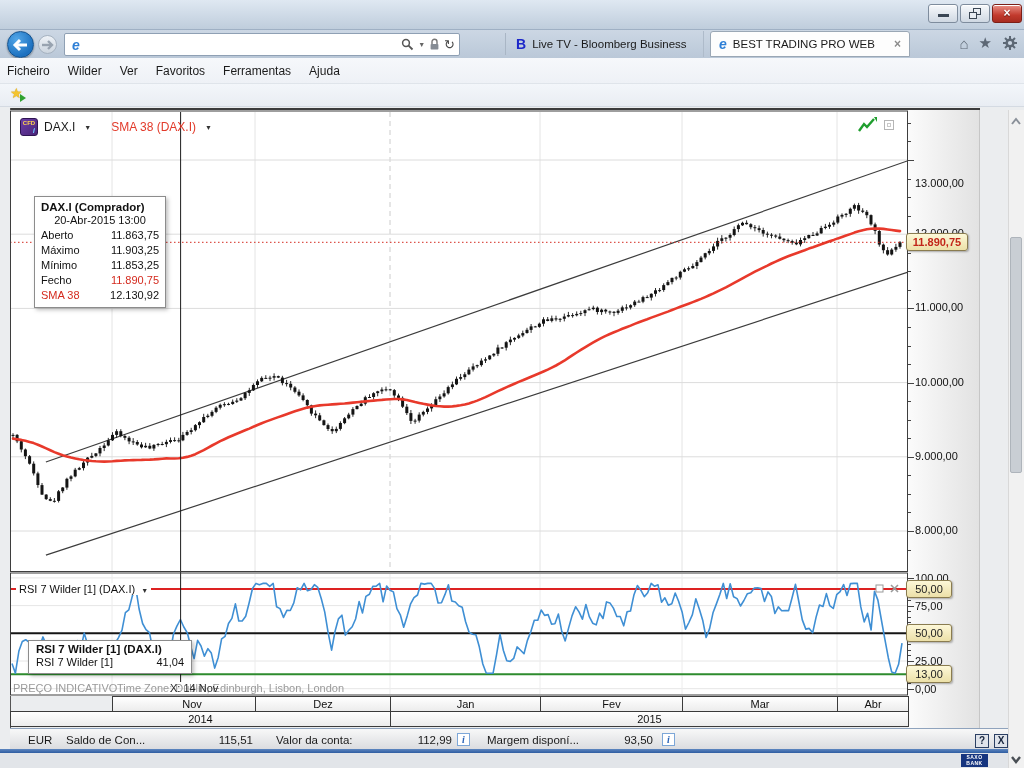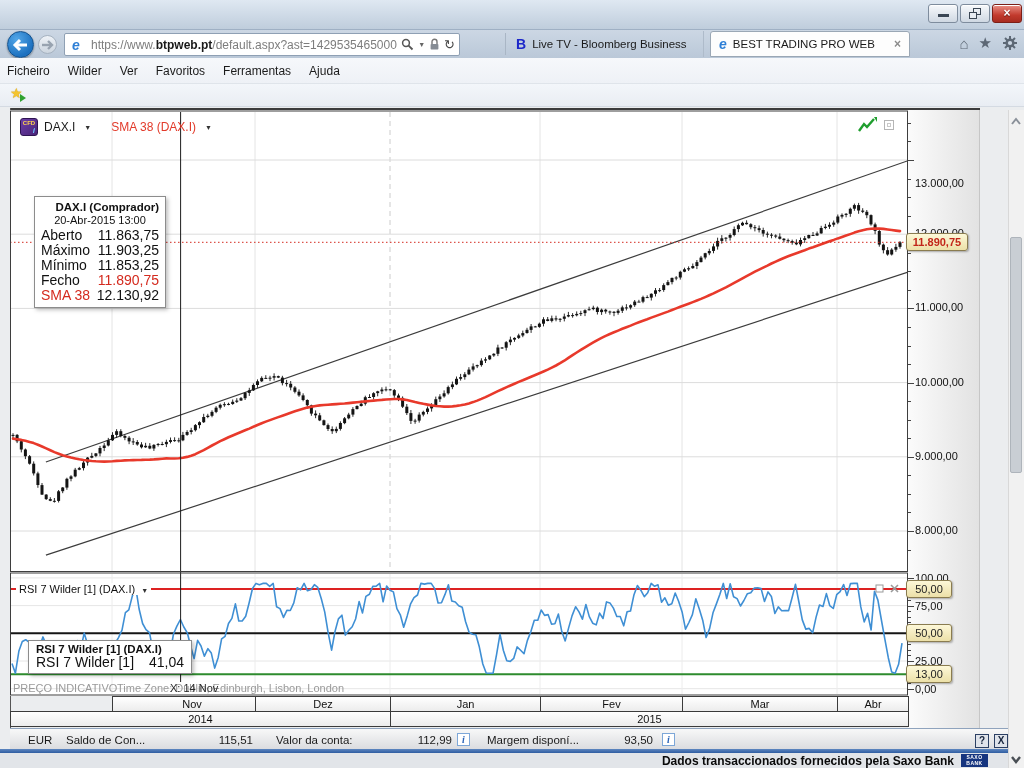--- a/index.html
+++ b/index.html
@@ -49,23 +49,23 @@
   .hdr-label{font-size:12px;color:#1a1a1a}
   .hdr-sma{font-size:12px;color:#e23a2a;margin-left:14px}
   .hdr-caret{font-size:7px;color:#333;margin-left:3px}
   #hdr-zigzag{position:absolute;left:845px;top:4px}
   #hdr-sq{position:absolute;left:872px;top:8px;width:10px;height:10px;border:1px solid #b5b5b5}
   #hdr-sq i{position:absolute;left:2px;top:2px;width:4px;height:4px;border:1px solid #c9c9c9;display:block}
   #main-plot{position:absolute;left:10px;top:110px;width:898px;height:462px;z-index:1}
   #rsi-plot{position:absolute;left:10px;top:572px;width:898px;height:124px;z-index:1}
   
   #price-tt{position:absolute;left:34px;top:196px;width:132px;background:#fff;border:1px solid #8c8c8c;box-shadow:2px 2px 4px rgba(0,0,0,.25);z-index:6;padding:3px 6px 4px 6px}
-  #price-tt .tt-title{font-size:11.5px;font-weight:bold;text-align:right;padding:1px 0}
+  #price-tt .tt-title{font-size:11.5px;font-weight:bold;text-align:left;padding:1px 0}
   #price-tt .tt-date{font-size:11px;text-align:center;padding-bottom:2px}
-  .tt-row{display:flex;justify-content:space-between;font-size:14px;line-height:15px}
+  .tt-row{display:flex;justify-content:space-between;font-size:11px;line-height:15px}
   .red{color:#d42a1e}
   #rsi-tt{position:absolute;left:28px;top:640px;width:164px;background:#fff;border:1px solid #8c8c8c;box-shadow:2px 2px 4px rgba(0,0,0,.25);z-index:6;padding:2px 7px 3px 7px}
   #rsi-tt .tt-title{font-size:11.5px;font-weight:bold;white-space:nowrap}
   #rsi-header{position:absolute;left:16px;top:583px;z-index:5;background:#fff;font-size:11px;color:#111;padding:0 3px;white-space:nowrap}
   
   .ptick{position:absolute;left:0;height:1px;background:#444}
   .plabel{position:absolute;left:7px;font-size:11px;color:#111;white-space:nowrap;z-index:2}
   .badge{position:absolute;left:-3px;height:18px;border:1px solid #8a7c50;border-radius:3px;background:linear-gradient(#fdf8d8,#ece0a8);font-size:11px;text-align:center;line-height:16px;z-index:5;box-shadow:1px 1px 2px rgba(0,0,0,.3)}
   #status-line{position:absolute;left:0px;top:682px;height:13px;z-index:5;font-size:11px;color:#9a9a9a;white-space:nowrap}
   #status-preco{position:absolute;left:13px;top:0}
@@ -106,21 +106,20 @@
       </svg>
   </div>
   <div id="fwd-btn">
     <svg width="17" height="17" viewBox="0 0 17 17">
         <line x1="3" y1="9" x2="12" y2="9" stroke="#98a3b0" stroke-width="2.4"></line>
         <polyline points="9,5 13,9 9,13" fill="none" stroke="#98a3b0" stroke-width="2.4"></polyline>
       </svg>
   </div>
   <div id="urlbox">
     <span class="ie-e" style="position:absolute;left:7px;top:3px">e</span>
-    <span id="url-text"><span class="url-gray">https://www.</span><span class="url-domain">btpweb.pt</span><span class="url-gray">/default.aspx?ast=1429535465000</span></span>
     <span class="right-icons">
       <svg width="13" height="13" viewBox="0 0 13 13">
           <circle cx="5" cy="5" r="3.4" fill="none" stroke="#555" stroke-width="1.5"></circle>
           <line x1="7.6" y1="7.6" x2="11.5" y2="11.5" stroke="#555" stroke-width="1.8"></line>
         </svg>
       <span class="caret">▼</span>
       <svg width="11" height="13" viewBox="0 0 11 13">
           <path d="M3 6 V3.8 a2.5 2.5 0 0 1 5 0 V6" fill="none" stroke="#777" stroke-width="1.4"></path>
           <rect x="1.6" y="6" width="7.8" height="5.6" rx="0.8" fill="#868c94"></rect>
         </svg>
@@ -780,21 +779,20 @@
     <span class="info-ico" style="left:447px;top:4px">i</span>
     <span style="left:477px">Margem disponí...</span>
     <span style="left:556px;width:87px;text-align:right">93,50</span>
     <span class="info-ico" style="left:652px;top:4px">i</span>
     <span class="panel-btn" style="left:965px">?</span>
     <span class="panel-btn" style="left:984px">X</span>
   </div>
 
   <div id="blue-line"></div>
   <div id="saxo-strip"></div>
-  <div id="saxo-credit">Dados transaccionados fornecidos pela Saxo Bank</div>
   <div id="saxo-logo">
       <div>SAXO</div>
       <div>BANK</div>
     </div>
 
   <div id="scrollbar"></div>
   <div id="scroll-thumb"></div>
   <svg class="chev" style="top:116px" viewBox="0 0 12 12">
       <polyline points="2,8 6,3 10,8" fill="none" stroke="#8a9099" stroke-width="2"></polyline>
     </svg>

